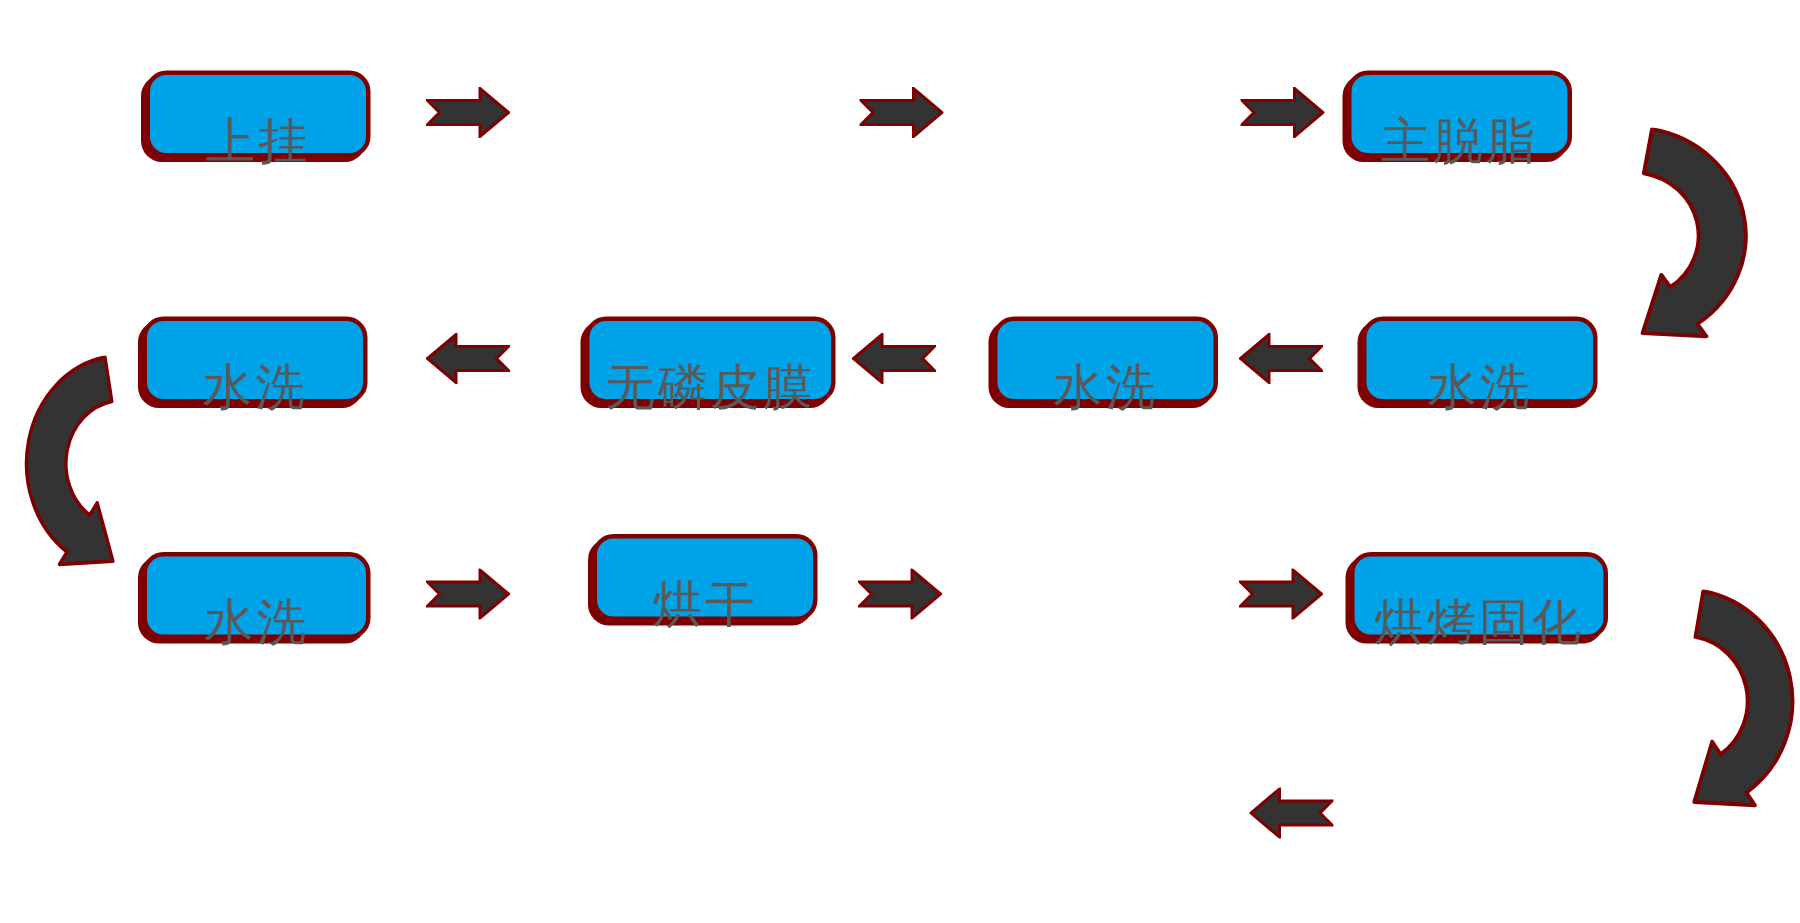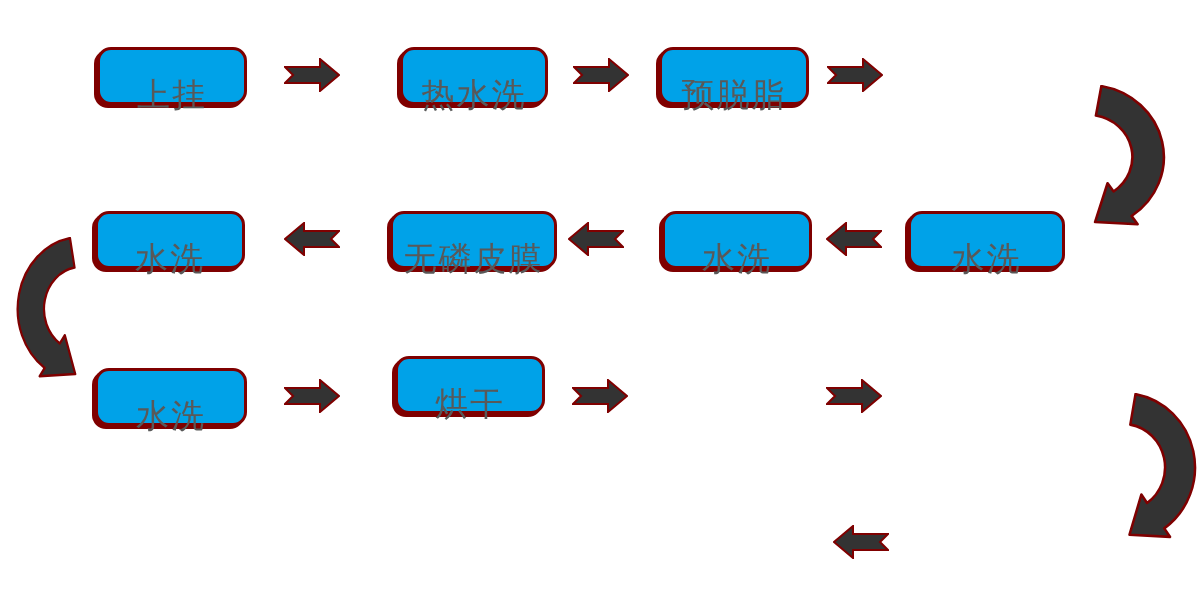--- a/index.html
+++ b/index.html
@@ -22,45 +22,45 @@
   .flip{transform:scaleX(-1);}
 </style>
 </head>
 <body>
 
 <div class="canvas">
 
   <div class="node" style="left:97px;top:47px;width:150px">
     <span class="node-label">上挂</span>
   </div>
-  <div class="node" style="left:400px;top:47px;width:148px">
-    <span class="node-label">热水洗</span>
-  </div>
-  <div class="node" style="left:659px;top:47px;width:150px">
-    <span class="node-label">预脱脂</span>
+  <div class="node" style="left:898px;top:47px;width:150px">
+    <span class="node-label">主脱脂</span>
   </div>
 
   <div class="node" style="left:908px;top:211px;width:157px">
     <span class="node-label">水洗</span>
   </div>
   <div class="node" style="left:662px;top:211px;width:150px">
     <span class="node-label">水洗</span>
   </div>
   <div class="node" style="left:390px;top:211px;width:167px">
     <span class="node-label">无磷皮膜</span>
   </div>
   <div class="node" style="left:95px;top:211px;width:150px">
     <span class="node-label">水洗</span>
   </div>
 
   <div class="node" style="left:95px;top:368px;width:152px">
     <span class="node-label">水洗</span>
   </div>
   <div class="node" style="left:395px;top:356px;width:150px">
     <span class="node-label">烘干</span>
+  </div>
+  <div class="node" style="left:900px;top:368px;width:172px">
+    <span class="node-label">烘烤固化</span>
   </div>
 
 
   <svg class="harrow" style="left:284px;top:58px" viewBox="0 0 56 34" preserveAspectRatio="none">
     <polygon points="1,9 36,9 36,1 55,17 36,33 36,25 1,25 9,17" fill="#333333" stroke="#7F0000" stroke-width="2"></polygon>
   </svg>
   <svg class="harrow" style="left:573px;top:58px" viewBox="0 0 56 34" preserveAspectRatio="none">
     <polygon points="1,9 36,9 36,1 55,17 36,33 36,25 1,25 9,17" fill="#333333" stroke="#7F0000" stroke-width="2"></polygon>
   </svg>
   <svg class="harrow" style="left:827px;top:58px" viewBox="0 0 56 34" preserveAspectRatio="none">

